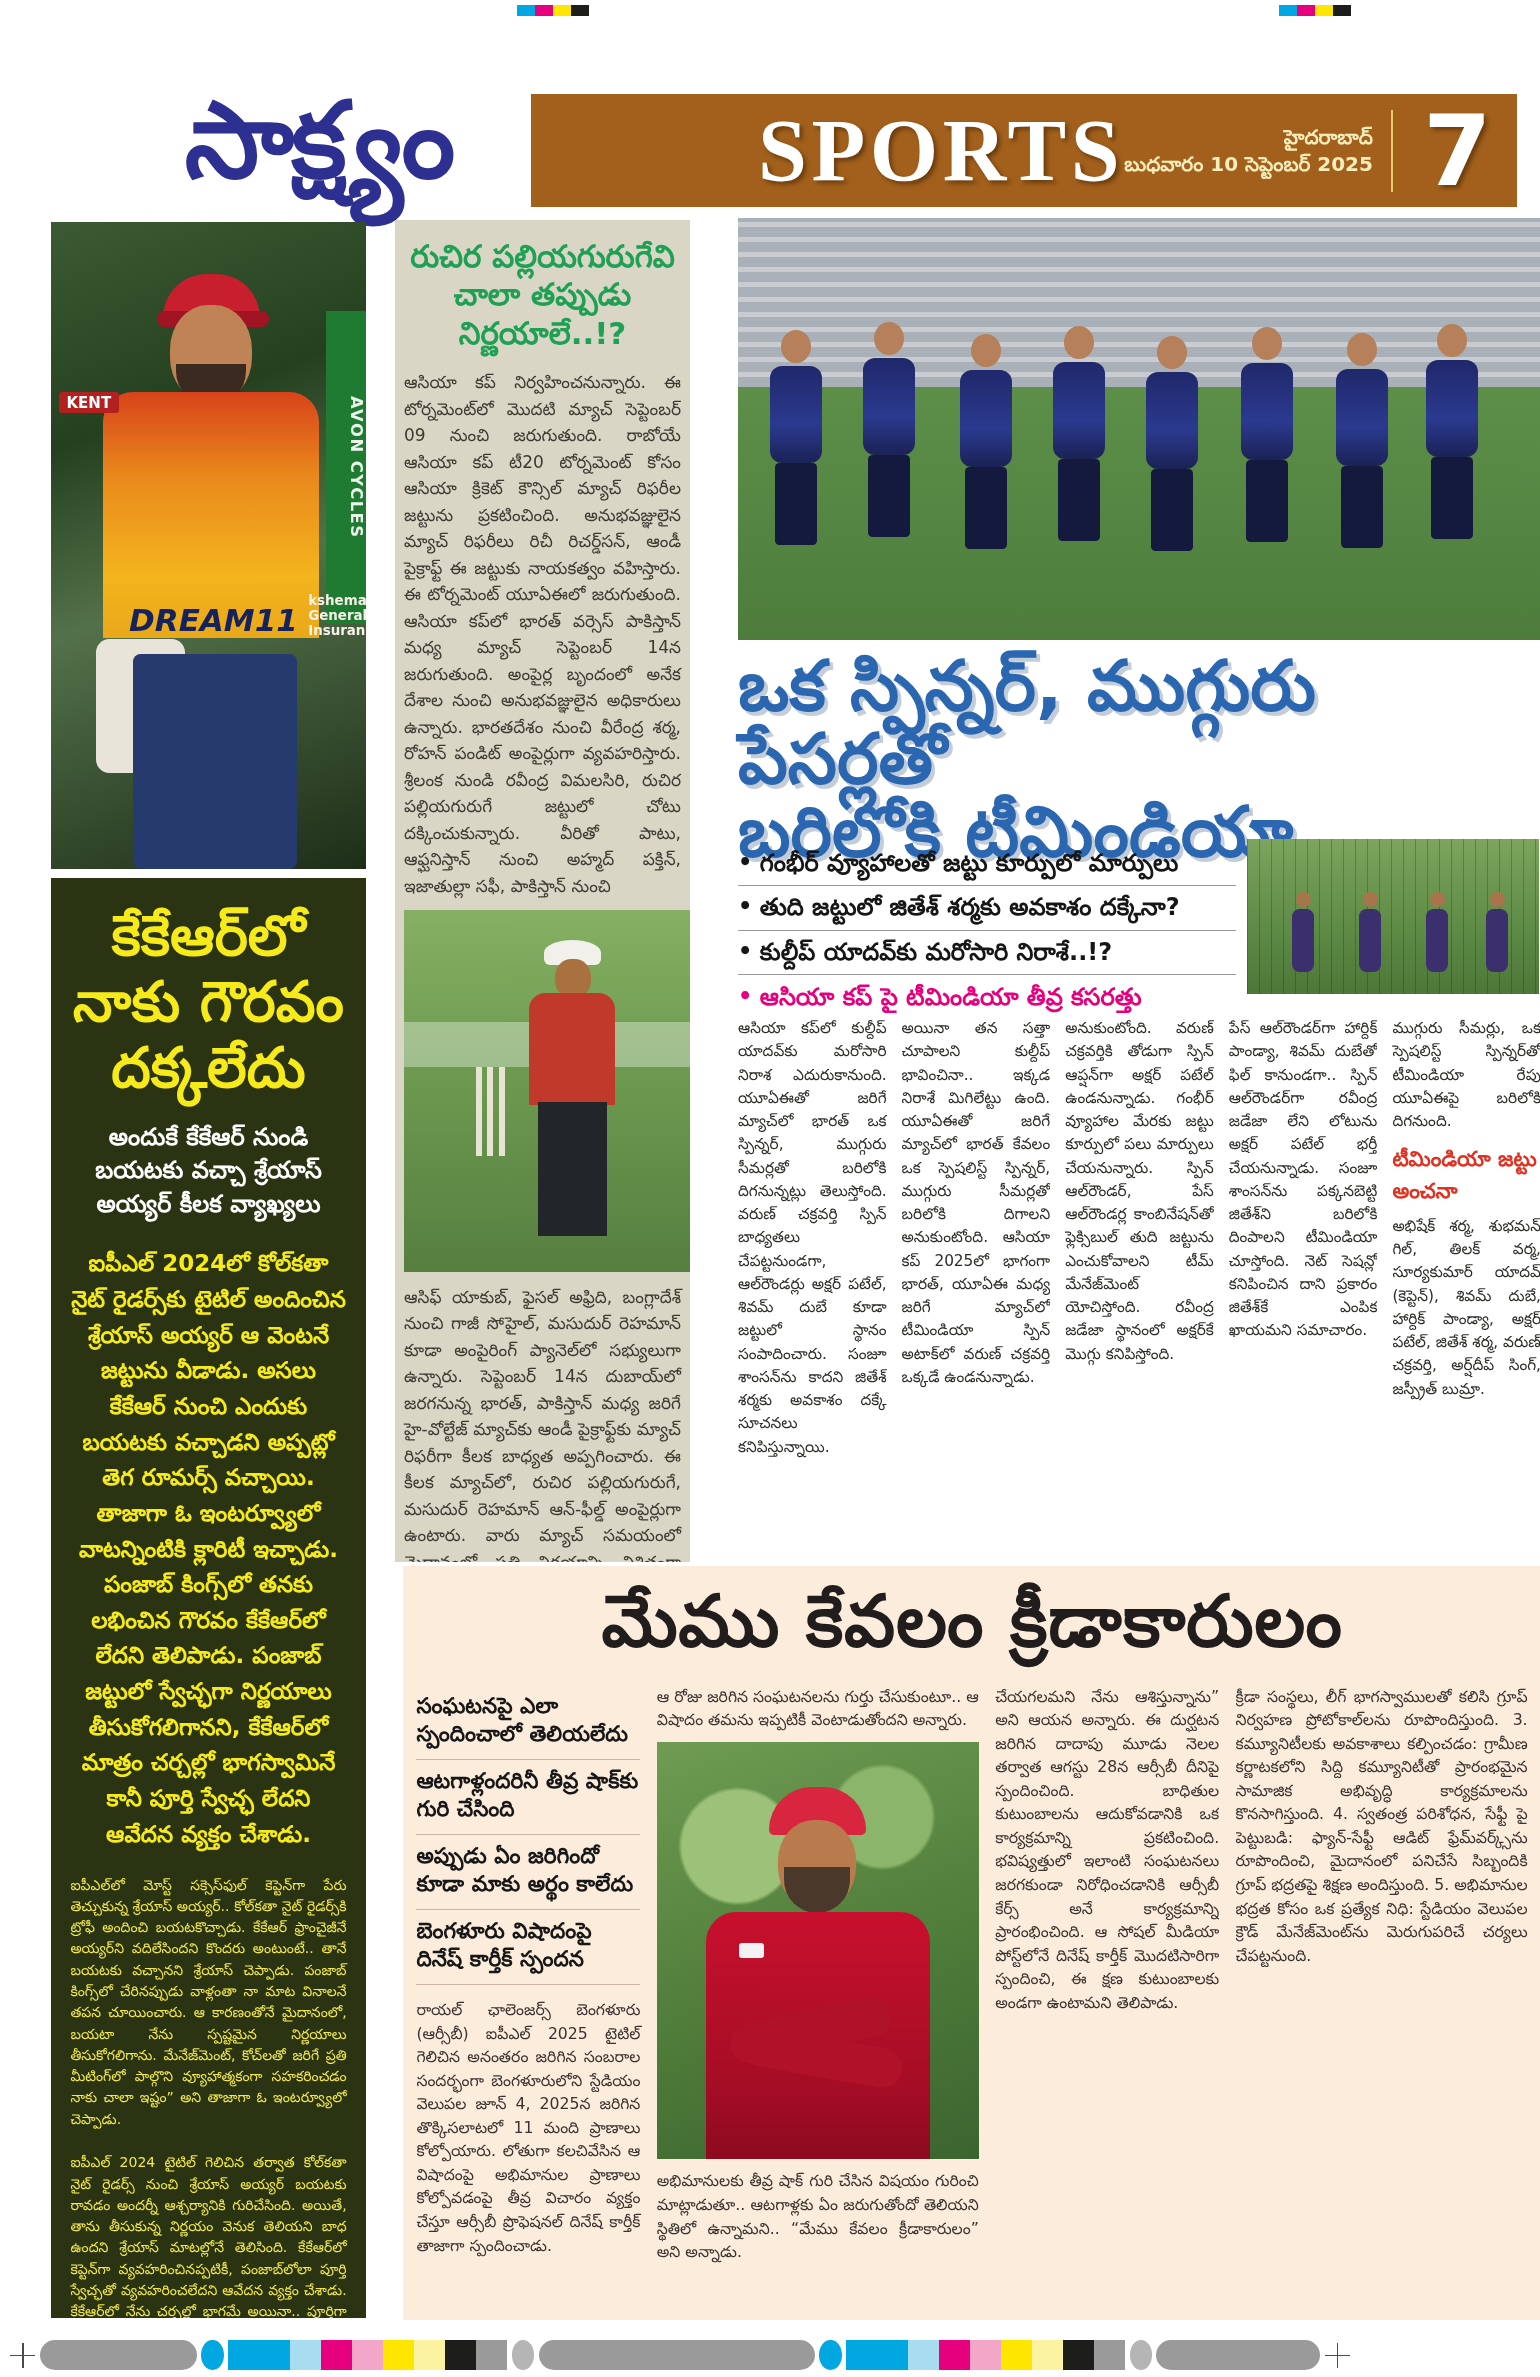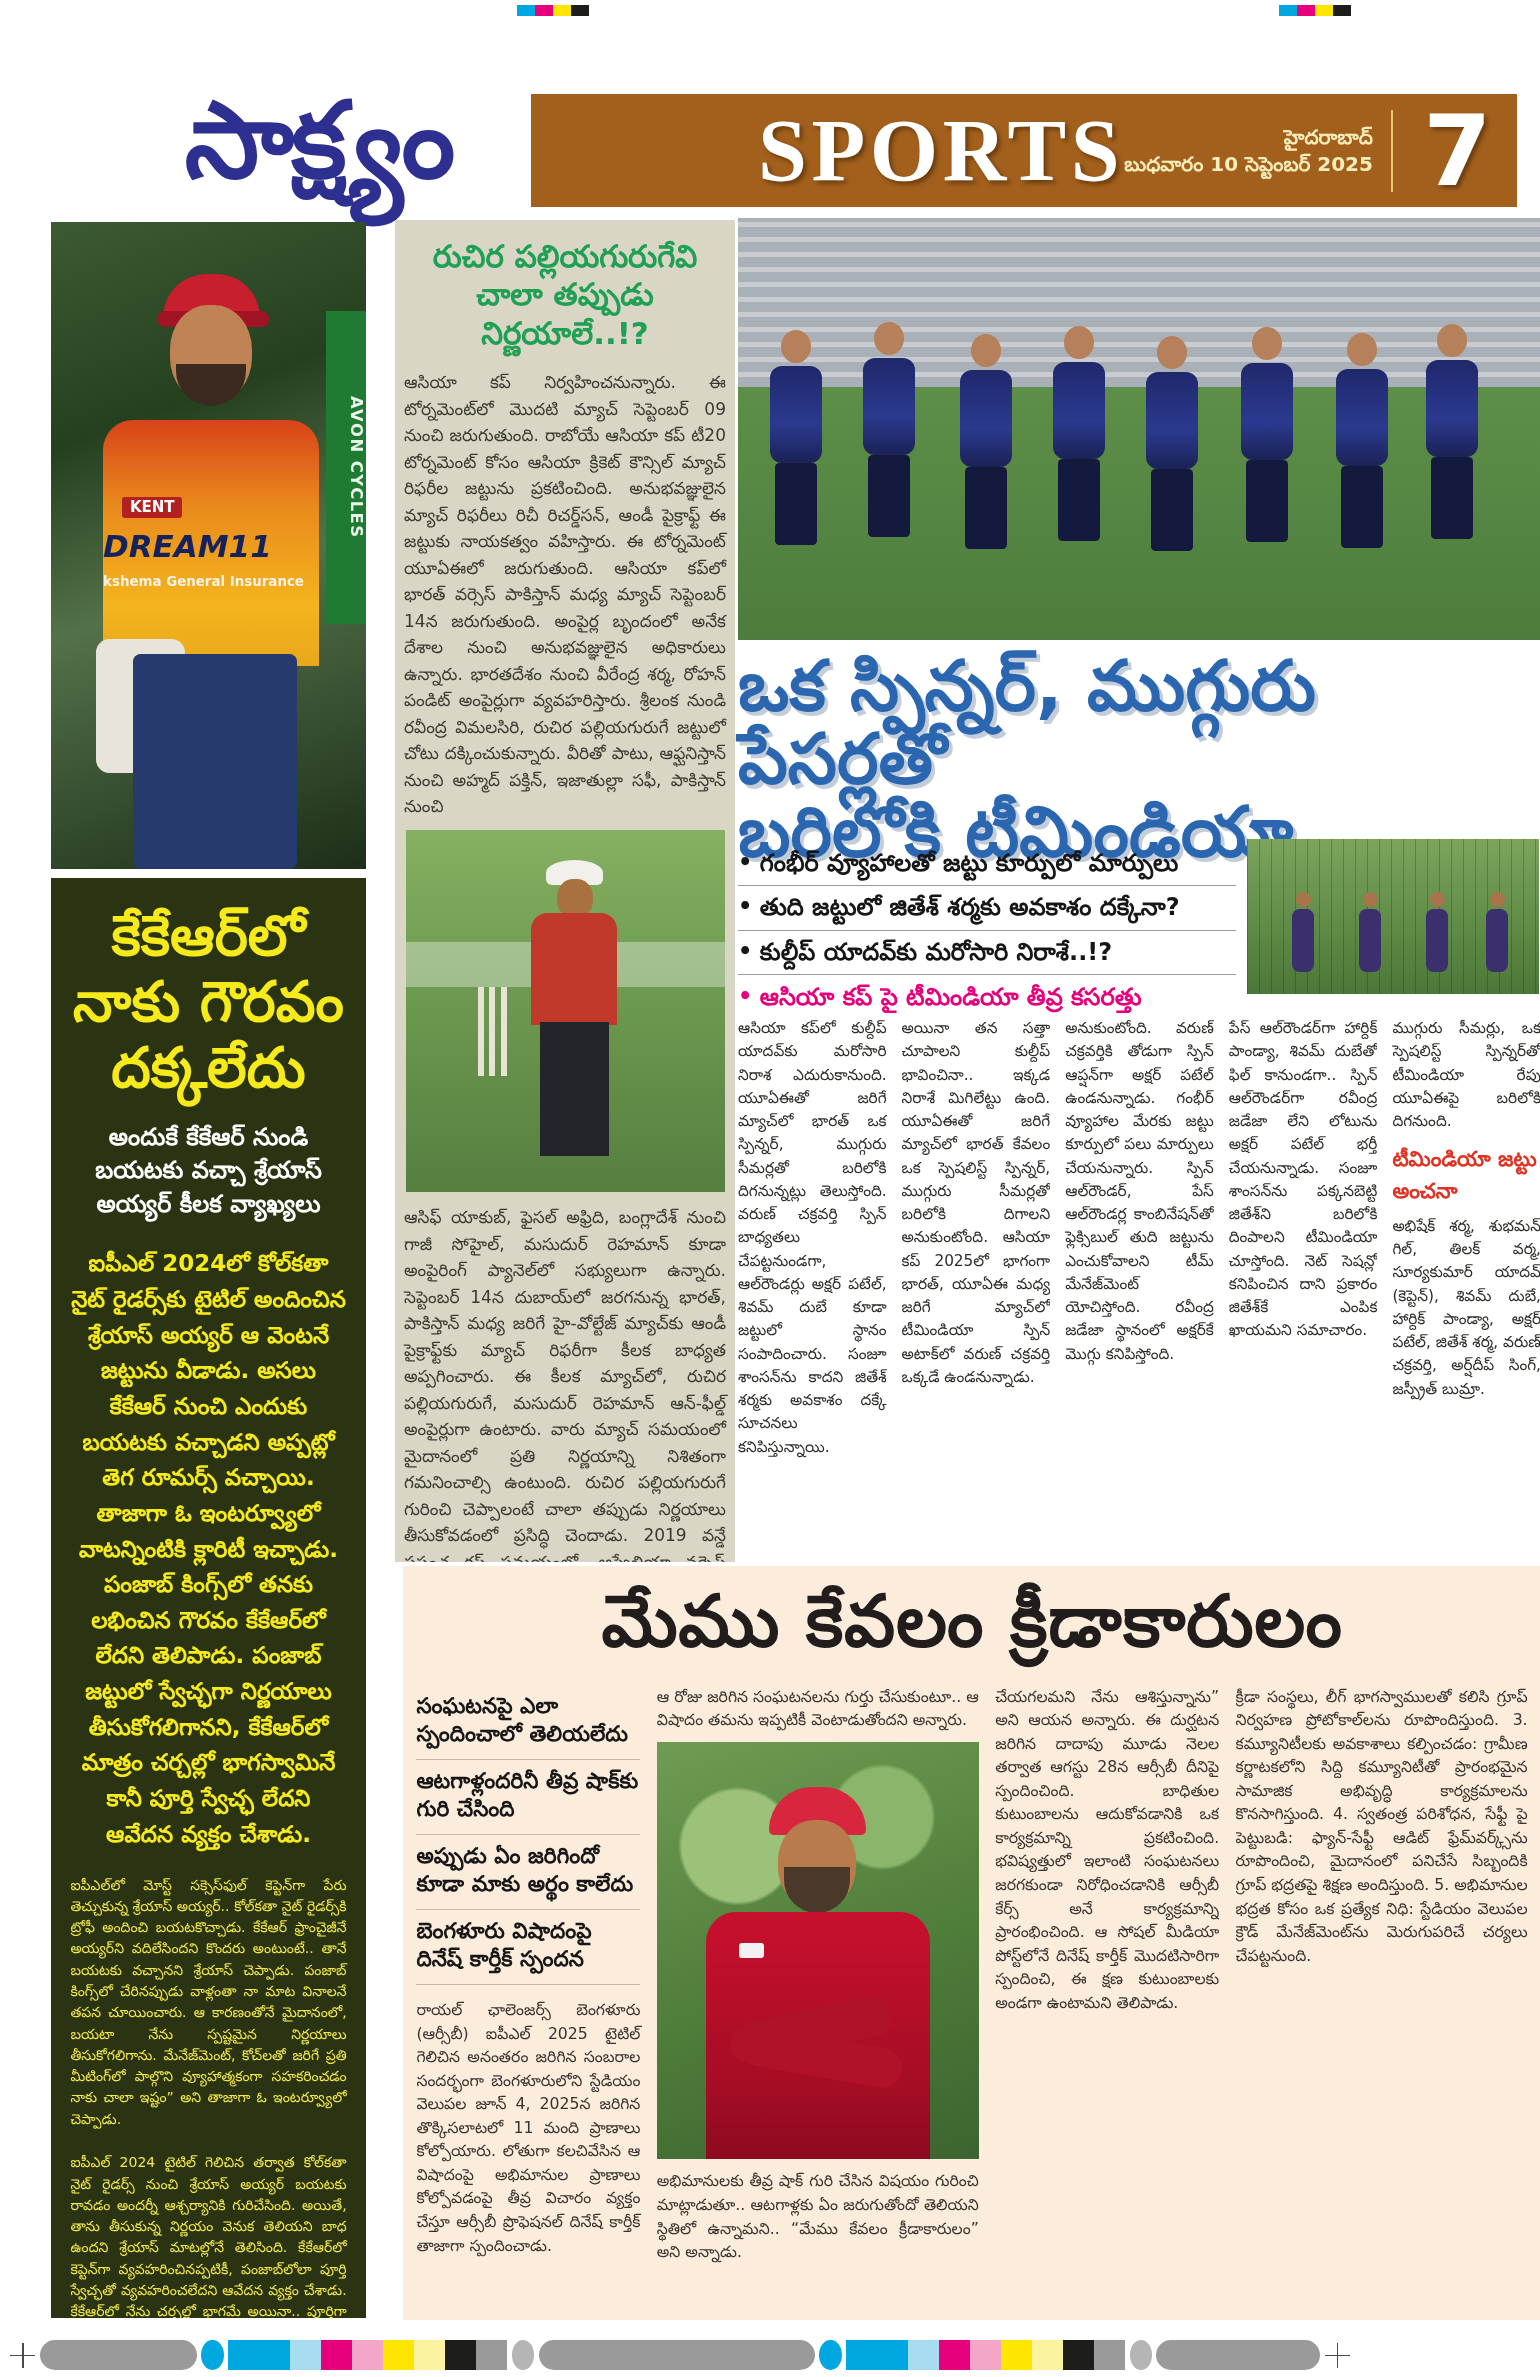--- a/index.html
+++ b/index.html
@@ -35,36 +35,36 @@
     text-shadow:3px 3px 4.5px rgba(60,30,0,.55);padding-right:7.5px;}
   
   .iyer-photo{position:absolute;left:51px;top:222px;width:315px;height:647px;overflow:hidden;
     background:linear-gradient(160deg,#3c5a33 0%,#25401f 30%,#53714a 55%,#1d2e18 100%);}
   .iyer-photo .board-right{position:absolute;right:0;top:89px;width:40px;height:313px;background:#1f7a32;
     color:#eaf4ea;writing-mode:vertical-rl;text-align:center;font-size:16.4px;font-weight:700;letter-spacing:1.5px;}
   .iyer-photo .cap{position:absolute;left:112px;top:52px;width:97px;height:49px;border-radius:52px 52px 6px 6px;background:#c81f2e;}
   .iyer-photo .cap-brim{position:absolute;left:106px;top:89px;width:112px;height:16.4px;border-radius:9px;background:#a01423;}
   .iyer-photo .face{position:absolute;left:119px;top:83px;width:82px;height:97px;border-radius:46%;background:#c08355;}
   .iyer-photo .beard{position:absolute;left:125px;top:142px;width:70px;height:42px;border-radius:0 0 36px 36px;background:#3a2a20;}
-  .iyer-photo .jersey{position:absolute;left:52px;top:198px;width:216px;height:246px;border-radius:30px 30px 0 0;
+  .iyer-photo .jersey{position:absolute;left:52px;top:170px;width:216px;height:246px;border-radius:30px 30px 0 0;
     background:linear-gradient(180deg,#d8431a 0%,#e98a1c 35%,#f4b41e 75%,#e8a81a 100%);
-    display:flex;flex-direction:column;align-items:flex-start;justify-content:center;gap:10.4px;}
+    display:flex;flex-direction:row;align-items:flex-end;justify-content:center;gap:10.4px;}
   .iyer-photo .jersey .kent{font-size:15px;font-weight:700;color:#fff;background:#b32020;padding:1.5px 7.5px;border-radius:3px;align-self:flex-start;margin-left:19.4px;}
   .iyer-photo .jersey .dream{font-size:31px;font-weight:800;font-style:italic;color:#15225c;}
   .iyer-photo .jersey .kshema{font-size:13.4px;font-weight:600;color:#f6f2e8;}
   .iyer-photo .towel{position:absolute;left:45px;top:417px;width:89px;height:134px;border-radius:13.4px;background:#e9e4da;}
   .iyer-photo .trousers{position:absolute;left:82px;top:432px;width:164px;height:215px;background:#273a6e;border-radius:7.5px;}
   .left-box{position:absolute;left:51px;top:878px;width:315px;height:1440px;background:#2a3413;
     padding:25px 19.4px;overflow:hidden;text-align:center;}
   .left-box .hl{color:#f7ea1b;font-size:56px;line-height:1.18;font-weight:800;}
   .left-box .sub{color:#ffffff;font-size:24px;line-height:1.4;font-weight:600;margin-top:19.4px;}
   .left-box .lead{color:#f7ea1b;font-size:23px;line-height:1.55;font-weight:600;margin-top:25px;}
   .left-box .body{color:#f3e84a;font-size:14px;line-height:1.52;text-align:justify;margin-top:22.4px;}
   
-  .mid-panel{position:absolute;left:395px;top:220px;width:340px;height:1342px;background:#d9d6c5;
+  .mid-panel{position:absolute;left:395px;top:220px;width:295px;height:1342px;background:#d9d6c5;
     padding:12px 9px;overflow:hidden;}
   .mid-panel .hl{color:#1fa055;font-size:31px;font-weight:800;text-align:center;line-height:1.25;margin:4.5px 0 16.4px;}
   .mid-panel p{font-size:17px;line-height:1.56;text-align:justify;color:#3a3a31;margin:0 0 10.4px;}
   .umpire-photo{width:319px;height:362px;margin:6px auto 12px;position:relative;overflow:hidden;
     background:linear-gradient(180deg,#86b063 0%,#6d9a50 45%,#567f40 100%);}
   .umpire-photo .adboard{position:absolute;left:0;top:112px;width:100%;height:45px;background:rgba(255,255,255,.35);}
   .umpire-photo .hat{position:absolute;left:140px;top:30px;width:57px;height:25px;border-radius:50% 50% 6px 6px;background:#f2f0ea;}
   .umpire-photo .uface{position:absolute;left:151px;top:49px;width:36px;height:39px;border-radius:45%;background:#a9713f;}
   .umpire-photo .ushirt{position:absolute;left:125px;top:83px;width:86px;height:112px;border-radius:16.4px 16.4px 0 0;background:#c0392b;}
   .umpire-photo .upants{position:absolute;left:134px;top:192px;width:69px;height:134px;background:#22262b;}

